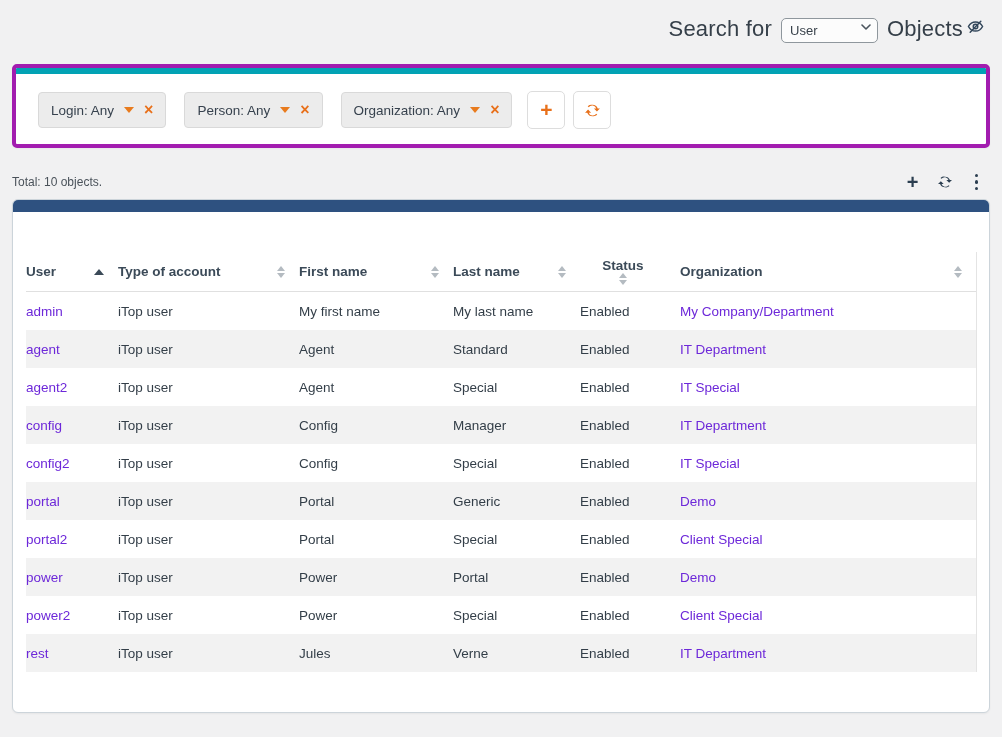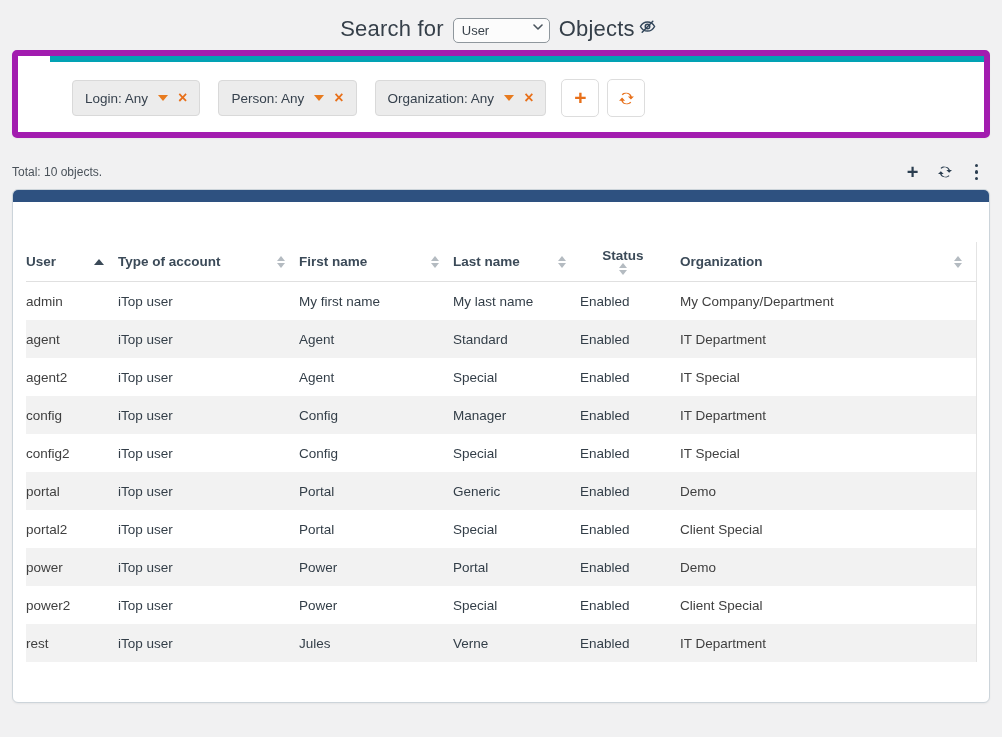--- a/index.html
+++ b/index.html
@@ -6,38 +6,37 @@
   html,body { width:1002px; height:737px; }
   body {
     font-family: "Liberation Sans","DejaVu Sans",sans-serif;
     background:#f1f1f2;
     color:#333e48;
     overflow:hidden;
   }
   .page { width:1002px; height:737px; padding:12px; }
 
   
-  .page-header { display:flex; align-items:center; justify-content:center; padding:2px 2px 0 0; }
+  .page-header { display:flex; align-items:center; justify-content:flex-end; padding:2px 2px 0 0; }
   .page-title { display:flex; align-items:center; gap:9px; font-size:22px; color:#353f49; letter-spacing:.2px; }
   .select-wrap { position:relative; display:inline-block; }
   .select-wrap select {
     appearance:none; -webkit-appearance:none;
     font-family:inherit; font-size:13px; color:#3a434c;
     width:97px; height:25px; padding:2px 22px 2px 8px;
     background:#fcfcfc; border:1px solid #8f979d; border-radius:5px;
   }
   .select-chevron { position:absolute; right:7px; top:9px; pointer-events:none; color:#4a545d; }
   .eye-toggle { color:#33475b; cursor:pointer; padding:4px; }
 
   
   .search-card {
-    margin-top:7px; background:#fff; border:6px solid #a21caf;
+    margin-top:21px; background:#fff; border:4px solid #a21caf;
     border-radius:5px; overflow:hidden;
     box-shadow:0 1px 2px rgba(0,0,0,.04);
-    padding-left:32px;
   }
   .accent-bar { height:6px; }
   .criteria-row { display:flex; align-items:center; padding:17px 22px 15px 22px; }
   .criteria-list { display:flex; align-items:center; gap:18px; }
   .chip {
     display:inline-flex; align-items:center; height:36px; padding:0 12px;
     background:#ececec; border:1px solid #d9d9d9; border-radius:4px;
     font-size:13.5px; color:#37424e; cursor:pointer; white-space:nowrap;
   }
   .chip .chip-label { margin-right:10px; }
@@ -75,21 +74,21 @@
   .thead { height:40px; border-bottom:1px solid #e0e0e0; font-weight:700; color:#3b4a58; }
   .th { display:flex; align-items:center; justify-content:space-between; padding-right:14px; cursor:pointer; }
   .td { overflow:hidden; white-space:nowrap; padding-right:10px; }
   .c0 { width:92px; }
   .c1 { width:181px; }
   .c2 { width:154px; }
   .c3 { width:127px; }
   .c4 { width:100px;flex-direction:column; }
   .c5 { flex:1; }
   .trow.even { background:#f2f2f2; }
-  .cell-link { color:#404040; text-decoration:none; cursor:pointer; }
+  .cell-link { color:#6d28d9; text-decoration:none; cursor:pointer; }
   
   .sort-asc {
     width:0; height:0; border-left:5px solid transparent; border-right:5px solid transparent;
     border-bottom:6px solid #3b4a58;
   }
   .sort-both { display:flex; flex-direction:column; gap:2px; }
   .sort-both .up {
     width:0; height:0; border-left:4.5px solid transparent; border-right:4.5px solid transparent;
     border-bottom:5px solid #b4bbc1;
   }

